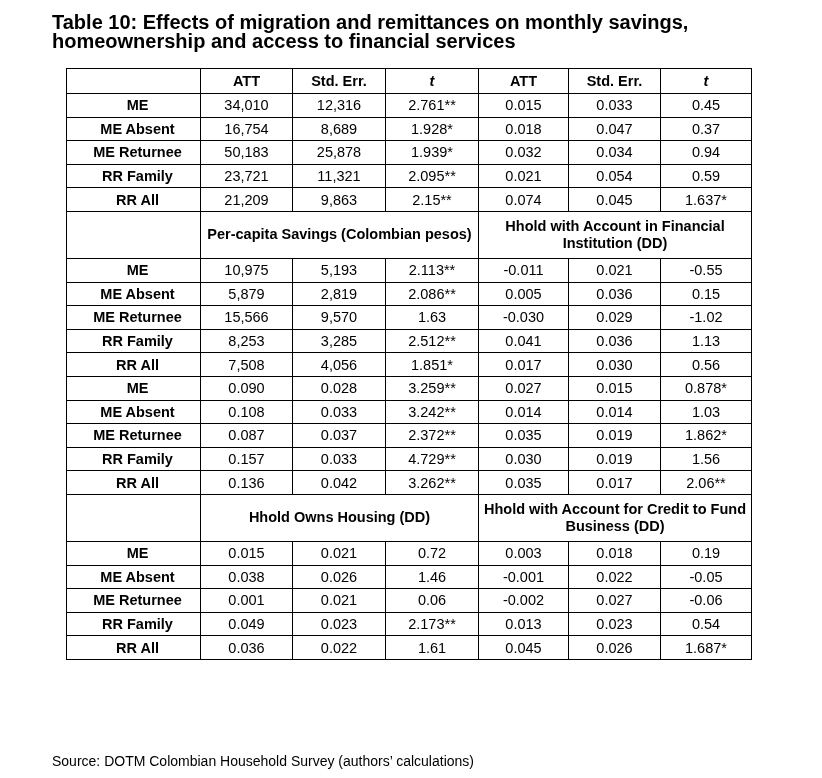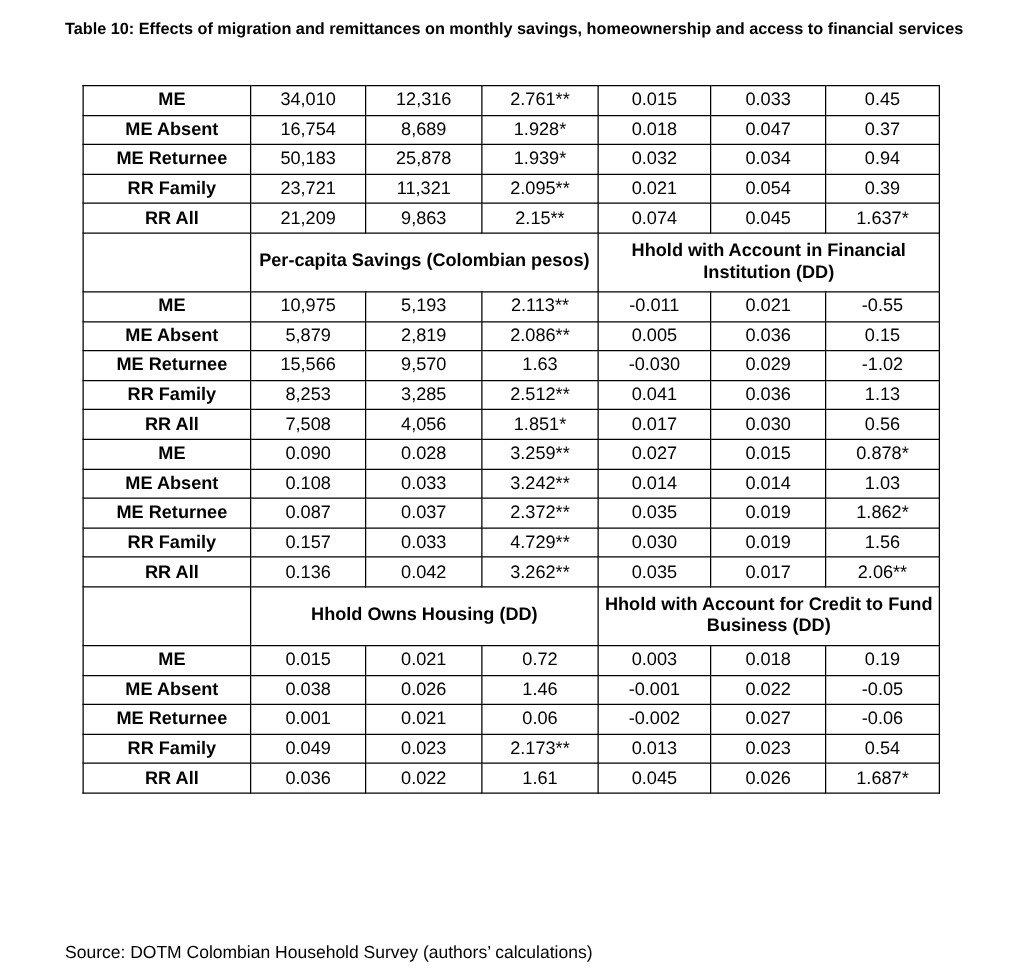--- a/index.html
+++ b/index.html
@@ -1,19 +1,19 @@
 <!DOCTYPE html>
 <html><head>
 <meta charset="utf-8">
 <style>
   html, body { margin: 0; padding: 0; background: #ffffff; }
   body { width: 822px; height: 778px; position: relative; overflow: hidden;
          font-family: "Liberation Sans", sans-serif; color: #000; }
   .title { position: absolute; left: 52px; top: 13px; width: 740px;
-           font-size: 13px; font-weight: bold; line-height: 19px; }
+           font-size: 20px; font-weight: bold; line-height: 19px; }
   table.results { position: absolute; left: 66px; top: 68px;
                   border-collapse: collapse; table-layout: fixed; }
   table.results td { border: 1px solid #000; font-size: 14.5px; text-align: center;
                      padding: 0; height: 22px; line-height: 18px; white-space: nowrap; }
   td.label { text-align: center; font-weight: bold; padding-left: 8px !important; }
   tr.colhead td { font-weight: bold; height: 24px; }
   td.secthead { font-weight: bold; height: 46px !important; line-height: 17px !important; white-space: normal !important; }
   tr.datarow td { height: 22.6px; }
   td.t-italic { font-style: italic; }
   .source { position: absolute; left: 52px; top: 753px; font-size: 14px; }
@@ -28,20 +28,29 @@
   <colgroup>
     <col style="width:134px">
       <col style="width:92px">
       <col style="width:93px">
       <col style="width:93px">
     <col style="width:90px">
       <col style="width:92px">
       <col style="width:91px">
   </colgroup>
   <tbody id="tbody">
+    <tr class="colhead">
+      <td></td>
+      <td>ATT</td>
+      <td>Std. Err.</td>
+      <td class="t-italic">t</td>
+      <td>ATT</td>
+      <td>Std. Err.</td>
+      <td class="t-italic">t</td>
+    </tr>
       <tr class="datarow">
         <td class="label">ME</td>
         <td>34,010</td>
         <td>12,316</td>
         <td>2.761**</td>
         <td>0.015</td>
         <td>0.033</td>
         <td>0.45</td>
       </tr>
       <tr class="datarow">
@@ -62,21 +71,21 @@
         <td>0.034</td>
         <td>0.94</td>
       </tr>
       <tr class="datarow">
         <td class="label">RR Family</td>
         <td>23,721</td>
         <td>11,321</td>
         <td>2.095**</td>
         <td>0.021</td>
         <td>0.054</td>
-        <td>0.39</td>
+        <td>0.59</td>
       </tr>
       <tr class="datarow">
         <td class="label">RR All</td>
         <td>21,209</td>
         <td>9,863</td>
         <td>2.15**</td>
         <td>0.074</td>
         <td>0.045</td>
         <td>1.637*</td>
       </tr>

